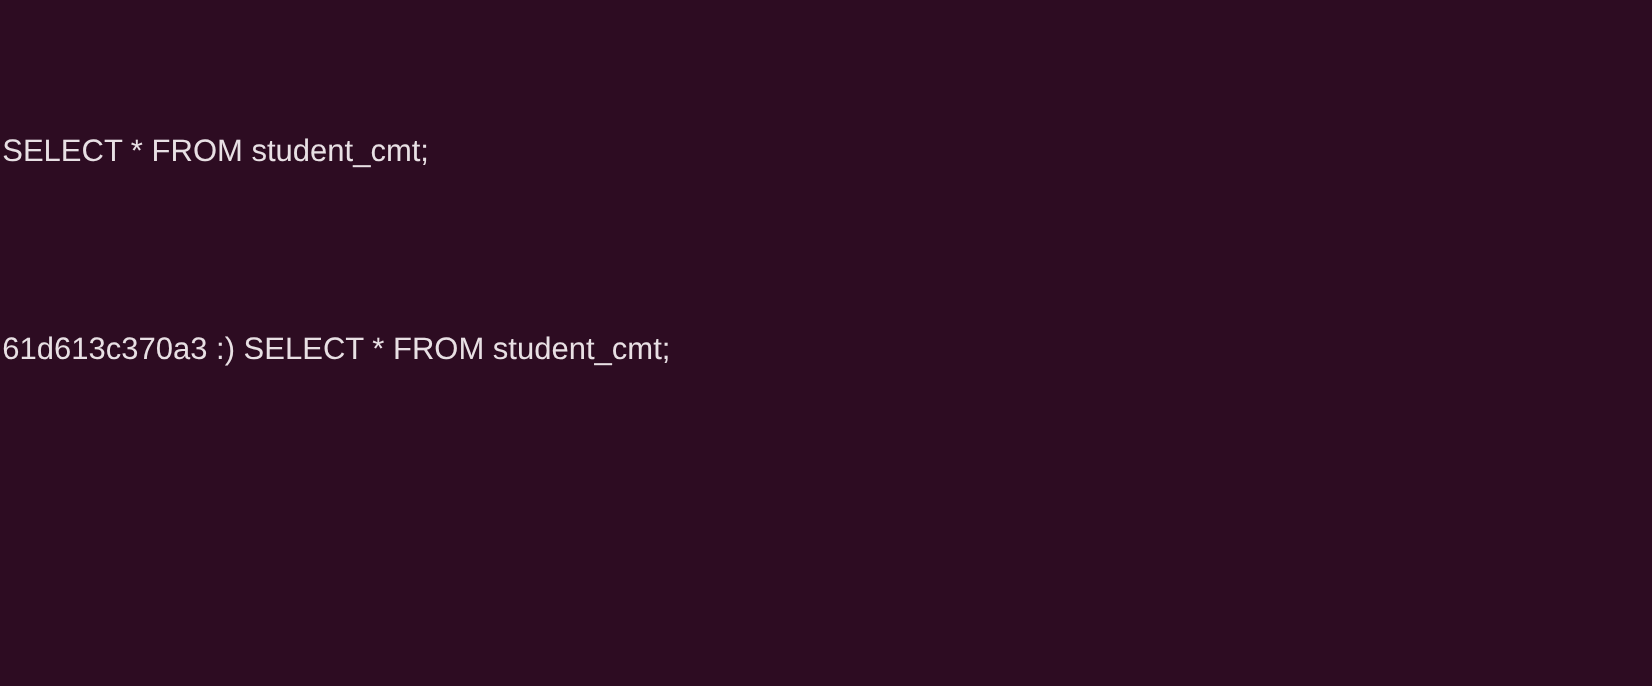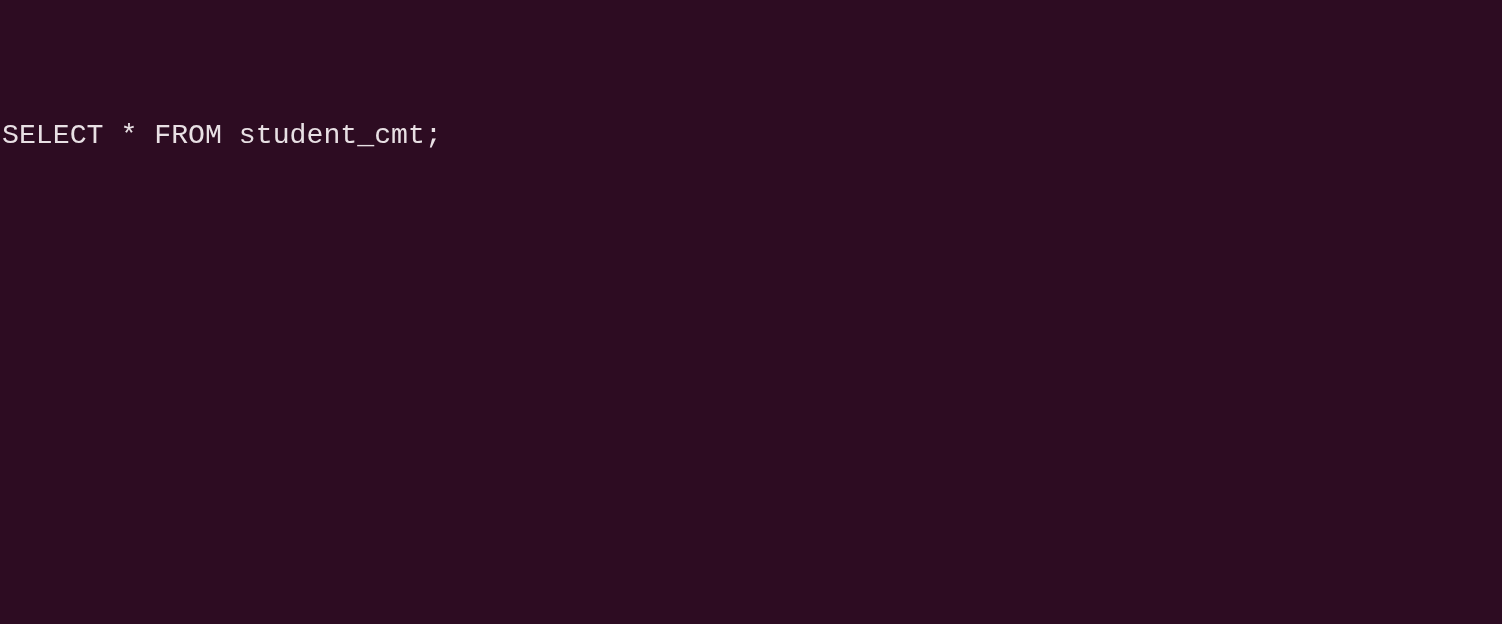--- a/index.html
+++ b/index.html
@@ -15,21 +15,21 @@
     font-family: "DejaVu Sans Mono", "Liberation Mono", monospace;
   }
 
   
   #terminal {
     position: relative;
     width: 1502px;
     height: 624px;
     background: #2d0c22;
     color: #e8e0e4;
-    font-family: Liberation Mono, monospace;
+    font-family: Liberation Sans, sans-serif;
     font-size: 28.2px;
     line-height: 36px;
     letter-spacing: 0px;
     padding: 16px;
     box-sizing: border-box;
   }
 
   .screen {
     position: absolute;
     top: -26px;       
@@ -46,20 +46,21 @@
 </head>
 <body>
 
 <div id="terminal">
   <div class="screen">
 
     
     <span class="line cutoff">SELECT * FROM student_cmt;</span>
 
     
+    <span class="line"><span>61d613c370a3</span><span> </span><span>:)</span><span> </span><span>SELECT * FROM student_cmt;</span></span>
 
     
     <span class="line"> </span>
 
     
     
 
     
     
 

